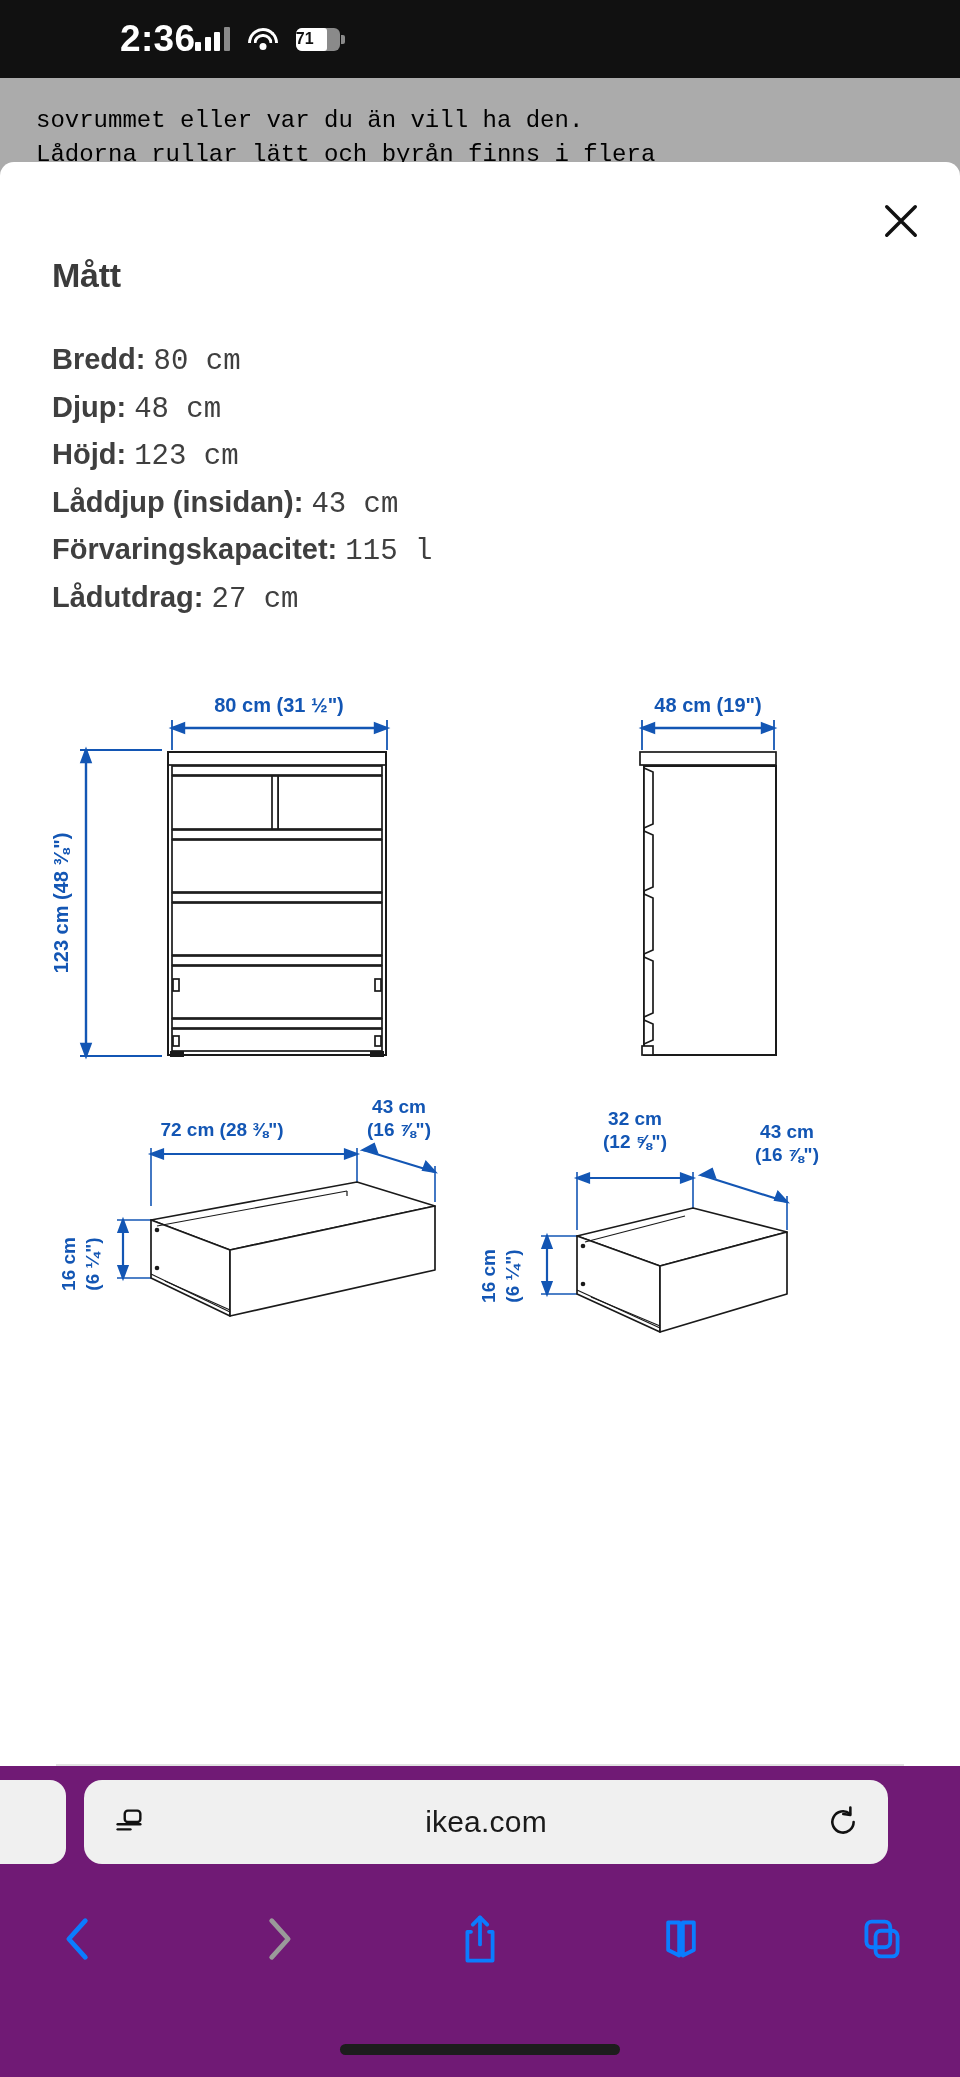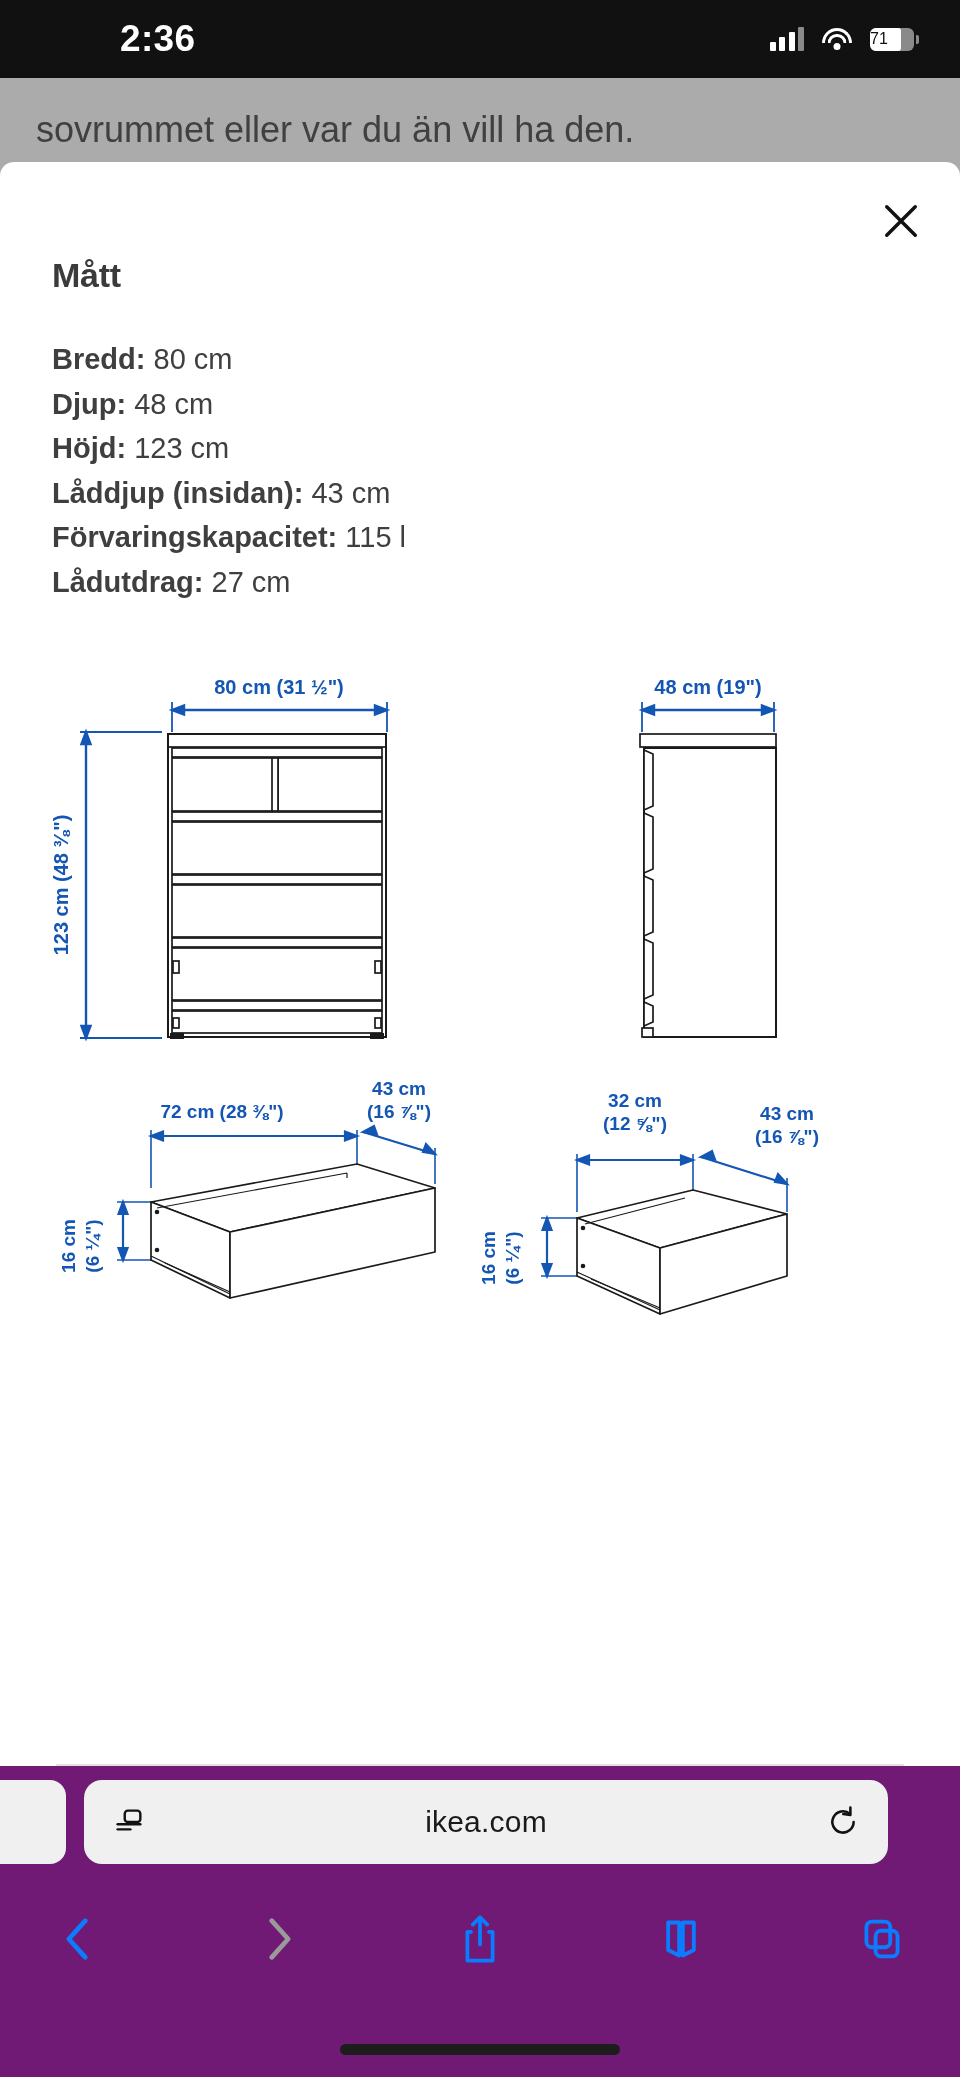--- a/index.html
+++ b/index.html
@@ -7,52 +7,52 @@
     width:960px; height:2077px;
     font-family:"Liberation Sans", sans-serif;
     background:#b0b0b0; overflow:hidden;
   }
   #screen { position:relative; width:960px; height:2077px; overflow:hidden; background:#b0b0b0; }
 
   
   .statusbar {
     position:absolute; top:0; left:0; width:960px; height:78px;
     background:#111111; color:#ffffff;
-    display:flex; align-items:center; justify-content:space-between;
+    display:flex; align-items:center; 
     padding:0 46px 0 0;
   }
   .sb-time {
     font-size:37px; font-weight:600; letter-spacing:.3px;
     margin-left:120px; color:#fff;
   }
   .sb-right { display:flex; align-items:center; gap:18px; }
   .sig { display:flex; align-items:flex-end; gap:3.5px; height:24px; }
   .sig i { display:block; width:6px; background:#fff; border-radius:1px; }
   .sig i:nth-child(1){height:9px;} .sig i:nth-child(2){height:14px;}
   .sig i:nth-child(3){height:19px;} .sig i:nth-child(4){height:24px;background:#8a8a8a;}
   .wifi { position:relative; width:30px; height:23px; }
   .wifi span { position:absolute; left:50%; transform:translateX(-50%);
     border:3.2px solid #fff; border-bottom:none; border-radius:50% 50% 0 0 / 100% 100% 0 0; }
   .wifi span.a { width:30px; height:15px; top:0; }
   .wifi span.b { width:19px; height:9.5px; top:6px; }
   .wifi span.c { width:8px; height:4px; top:12px; background:#fff; border:none; border-radius:50%; height:7px; width:7px; top:15px;}
   .batt { position:relative; width:44px; height:23px; border-radius:6px; background:#8a8a8a; display:flex; align-items:center; }
   .batt .fill { position:absolute; left:0; top:0; bottom:0; width:31px; background:#fff; border-radius:6px 3px 3px 6px; }
-  .batt .num { position:relative; z-index:2; font-size:16px; font-weight:400; color:#111;
+  .batt .num { position:relative; z-index:2; font-size:16px; font-weight:700; color:#111;
     width:18px; text-align:center; }
   .batt .cap { position:absolute; right:-5px; top:7px; width:3.5px; height:9px; background:#8a8a8a; border-radius:0 2px 2px 0; }
 
   
   .page-behind {
     position:absolute; top:78px; left:0; width:960px; height:1660px;
     background:#ababab; padding:26px 36px 0 36px;
   }
   .page-behind p {
-    font-size:36px; line-height:1.42; color:#404040;
-    white-space:nowrap; overflow:hidden;
+    font-size:24px; line-height:1.42; color:#000000;
+    white-space:nowrap; overflow:hidden;font-family:Liberation Mono, monospace;
   }
 
   
   .sheet {
     position:absolute; left:0; top:162px; width:960px; height:1604px;
     background:#ffffff; border-radius:14px 14px 0 0; overflow:hidden;
   }
   .sheet-close {
     position:absolute; right:0; top:0; width:118px; height:118px;
     display:flex; align-items:center; justify-content:center;
@@ -64,21 +64,21 @@
   .sheet-title {
     font-size:34px; font-weight:700; color:#3b3b3b;
     letter-spacing:-.3px; margin-top:94px;
   }
   .spec-list { margin-top:46px; }
   .spec-row {
     font-size:29px; line-height:1.26; color:#3f3f3f; margin-bottom:8px;
     white-space:nowrap;
   }
   .spec-row .k { font-weight:700; }
-  .spec-row .v { font-weight:400; }
+  .spec-row .v { font-weight:400;font-family:Liberation Mono, monospace; }
 
   
   .drawings { position:relative; margin-top:40px; height:700px; }
   .dw { position:absolute; }
   .dw svg { display:block; }
 
   
   .browser {
     position:absolute; left:0; bottom:0; width:960px; height:311px;
     background:#701a75;

